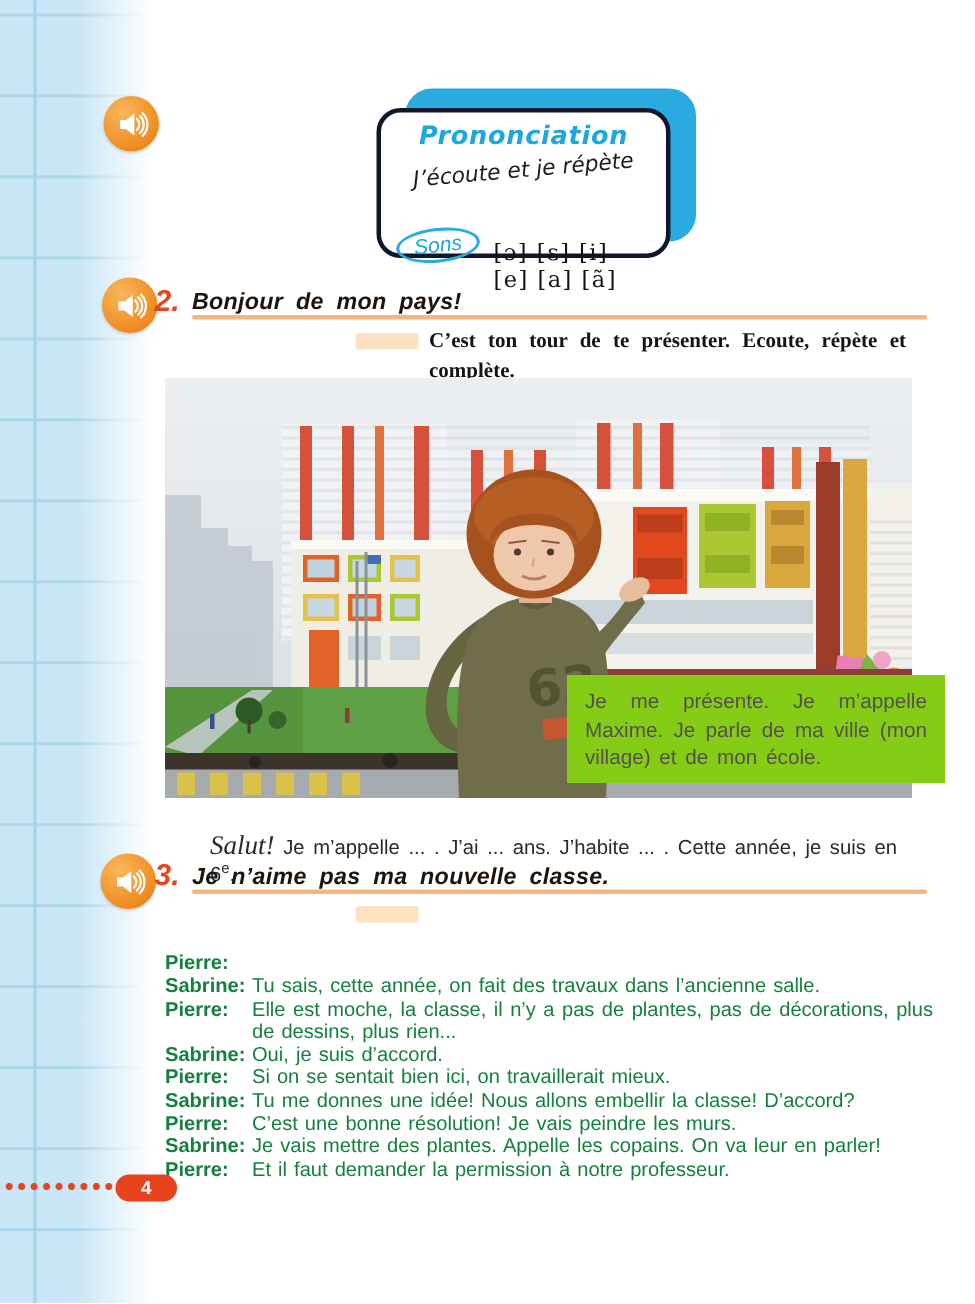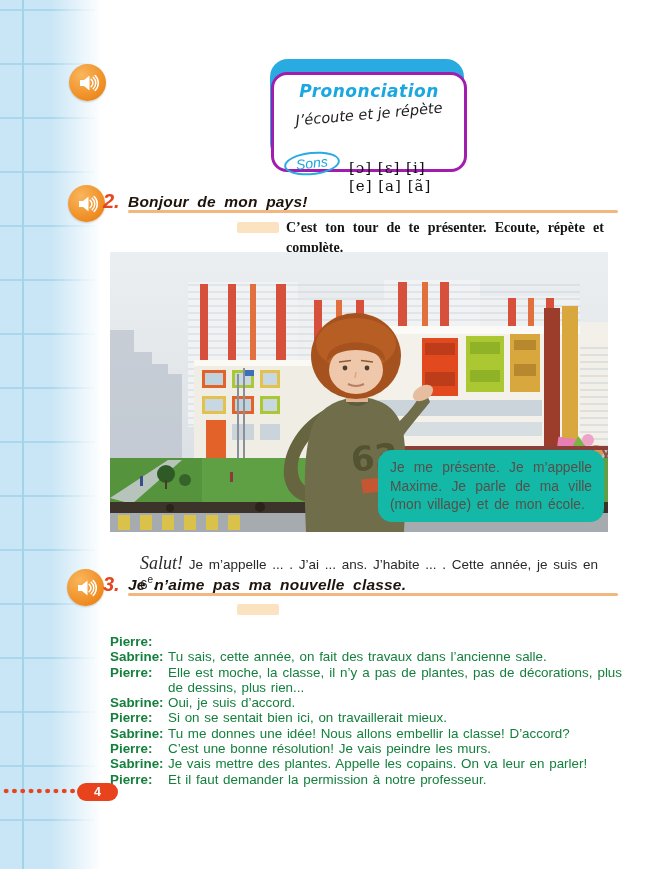--- a/index.html
+++ b/index.html
@@ -24,22 +24,22 @@
   .speaker {
     position:absolute; width:37px; height:37px; border-radius:50%;
     background:radial-gradient(circle at 35% 30%, #F9B65C, #F09027 62%, #E27A0C);
     display:flex; align-items:center; justify-content:center;
     box-shadow:0 1px 2px rgba(0,0,0,.18); cursor:pointer;
   }
   .speaker svg { width:24px; height:24px; display:block; }
   
   .pron-tab { position:absolute; left:270px; top:59px; width:194px; height:102px;
     background:#29ABE2; border-radius:18px; }
-  .pron-box { position:absolute; left:271px; top:72px; width:196px; height:100px;
-    background:#ffffff; border:3px solid #a21caf; border-radius:16px; box-sizing:border-box;
+  .pron-box { position:absolute; left:251px; top:72px; width:196px; height:100px;
+    background:#ffffff; border:3px solid #0f172a; border-radius:16px; box-sizing:border-box;
     padding:6px 10px 0 10px; }
   .pron-title { text-align:center; color:#1BA7E0; font-family:"DejaVu Sans", sans-serif;
     font-weight:bold; font-style:italic; font-size:17px; letter-spacing:.5px; }
   .pron-sub { margin-top:5px; text-align:center; color:#1d1d1d; font-size:14.5px;
     font-style:italic; transform:rotate(-5deg); font-family:"DejaVu Sans", sans-serif; }
   .pron-row { margin-top:9px; display:flex; align-items:center; gap:9px; }
   .sons-oval { border:2px solid #29ABE2; border-radius:50%; color:#1BA7E0;
     font-style:italic; font-size:14px; padding:1px 10px 2px 10px; transform:rotate(-6deg); }
   .sounds { font-family:"DejaVu Serif", serif; font-size:15px; color:#111; letter-spacing:1px;margin-top:28px; }
   
@@ -48,23 +48,23 @@
   .sec-title { position:absolute; color:#1E140C; font-weight:bold; font-style:italic;
     font-size:15.5px; word-spacing:4px; letter-spacing:.2px; }
   .sec-line { position:absolute; height:2.5px; background:#F2B77E; border-radius:2px; }
   .hl-swatch { position:absolute; width:42px; height:11px; background:#FBE3C1; border-radius:2px; }
   .instr { position:absolute; font-family:"Liberation Serif", serif; font-weight:bold;
     font-size:14px; line-height:19.5px; color:#141414; text-align:justify; word-spacing:2px; }
   
   .photo { position:absolute; left:110px; top:252px; width:498px; height:280px; }
   .photo svg { display:block; }
   
-  .callout { position:absolute; left:378px; top:450px; width:226px; height:72px;
-    background:#14b8a6; box-sizing:border-box; padding:9px 12px;
-    font-size:13.8px; line-height:18.5px; color:#55504B; text-align:justify; word-spacing:2px;border-radius:14px; }
+  .callout { position:absolute; left:378px; top:450px; width:252px; height:72px;
+    background:#84cc16; box-sizing:border-box; padding:9px 12px;
+    font-size:13.8px; line-height:18.5px; color:#55504B; text-align:justify; word-spacing:2px; }
   
   .fill-line { position:absolute; left:140px; top:553px; width:480px;
     font-size:13.5px; color:#2A2A2A; word-spacing:2px; }
   .fill-lead { font-family:Liberation Serif, serif; font-style:italic; font-size:18px; }
   .fill-line sup { font-size:10px; }
   
   .dialogue { position:absolute; left:110px; top:634px; width:512px;
     font-size:13.4px; line-height:15.3px; color:#15803d; }
   .dlg-row { display:flex; }
   .dlg-spk { width:58px; flex:0 0 58px; font-weight:bold; }

